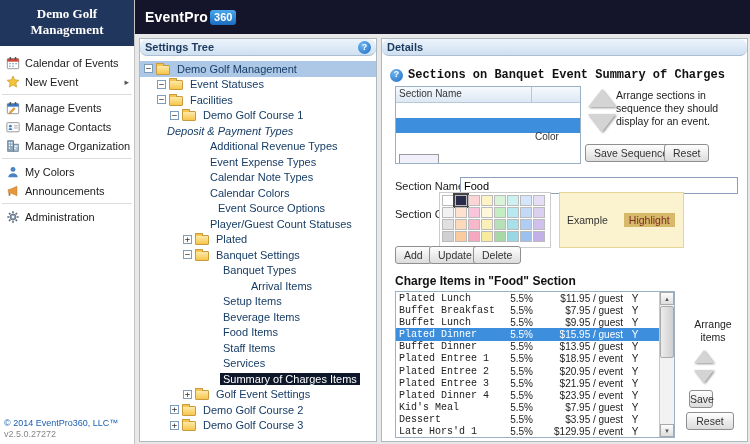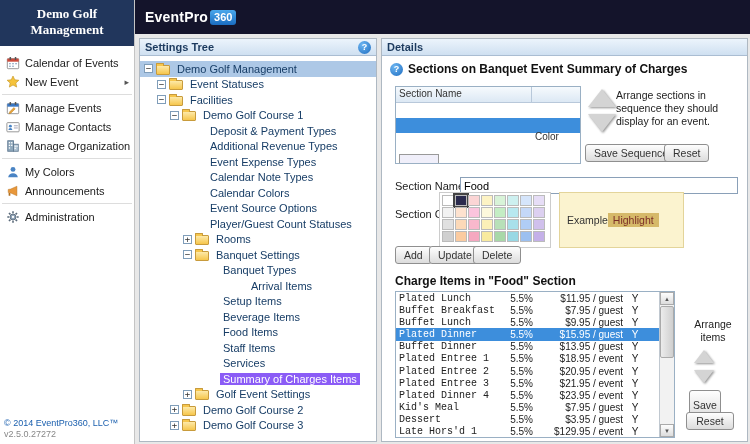--- a/index.html
+++ b/index.html
@@ -33,21 +33,21 @@
   .logo-badge{margin-left:2px;background:linear-gradient(#4aa8ec,#1a6cc0);color:#fff;
     font-size:11px;padding:1px 4px 2px;border-radius:3px;}
 
   
   .content{position:absolute;left:135px;top:34px;right:0;bottom:0;background:#e8e8e8;}
   .panel{position:absolute;background:#fff;border:1px solid #aeb8c2;}
   .tree-panel{left:4px;top:4px;width:238px;bottom:2px;}
   .details-panel{left:246px;top:4px;right:2px;bottom:2px;}
   .panel-header{height:17px;background:linear-gradient(#ecf4fc,#cfe0f1);
     border-bottom:1px solid #aabdd2;display:flex;align-items:center;padding:0 5px;
-    font-size:11px;font-weight:bold;color:#1c3a5e;}
+    font-size:11px;font-weight:bold;color:#1c3a5e;border-radius:7px;}
   .ph-spacer{flex:1;}
   .help{width:13px;height:13px;border-radius:50%;flex:none;
     background:radial-gradient(circle at 35% 30%,#6db6f2,#1d6cc0);
     color:#fff;font-size:9px;font-weight:bold;text-align:center;line-height:13px;
     display:inline-block;cursor:pointer;}
   .help::after{content:"?";}
 
   
   .tree{position:absolute;top:17px;left:0;right:0;bottom:0;overflow:hidden;padding-top:5px;}
   .tree-row{display:flex;align-items:center;height:15.5px;font-size:11px;color:#173d66;
@@ -56,25 +56,25 @@
   .toggle{width:9px;height:9px;border:1px solid #7f9db9;background:#fff;font-size:9px;
     line-height:7px;text-align:center;color:#333;margin-right:3px;flex:none;
     font-family:"DejaVu Sans Mono",monospace;cursor:pointer;}
   .tog-spacer{width:12px;flex:none;}
   .tog-spacer.leaf{width:24px;}
   .folder{width:14px;height:10px;background:linear-gradient(#fde9a8,#f6c64c);
     border:1px solid #c89b3c;border-radius:1px;position:relative;margin:2px 4px 0 0;flex:none;}
   .folder::before{content:"";position:absolute;top:-3px;left:-1px;width:6px;height:2px;
     background:#f6c64c;border:1px solid #c89b3c;border-bottom:none;border-radius:1px 1px 0 0;}
   .tree-label{padding:0 3px;}
-  .tree-label.sel{background:#8b5cf6;color:#fff;}
+  .tree-label.sel{background:#0f172a;color:#fff;}
 
   
   .details-body{position:absolute;top:17px;left:0;right:0;bottom:0;overflow:hidden;}
-  .sec-title-row{position:absolute;left:8px;top:6px;display:flex;align-items:center;gap:5px;}
+  .sec-title-row{position:absolute;left:8px;top:12px;display:flex;align-items:center;gap:5px;font-family:Liberation Mono, monospace;}
   .sec-title-row h2{font-size:12px;font-weight:bold;color:#111;}
 
   .sections-table{position:absolute;left:13px;top:30px;width:186px;height:78px;
     border:1px solid #9ab0c4;background:#fff;overflow:hidden;}
   .st-head{display:flex;height:16px;background:linear-gradient(#f6fafd,#dce8f4);
     border-bottom:1px solid #b8c8da;font-size:10px;color:#333;}
   .st-head .st-col-name{border-right:1px solid #b8c8da;}
   .st-col-name{width:136px;padding:1px 3px;overflow:hidden;white-space:nowrap;}
   .st-col-color{width:48px;padding:1px 3px;display:flex;align-items:center;margin-top:48px;}
   .st-row{display:flex;height:15px;font-size:10px;color:#222;cursor:pointer;flex-direction:column;}
@@ -101,21 +101,21 @@
   .sn-input{position:absolute;left:78px;top:121px;width:278px;height:17px;
     border:1px solid #8aa0b8;font-size:11px;padding:0 3px;font-family:inherit;}
   .sc-label{position:absolute;left:13px;top:152px;font-size:11px;color:#222;}
   .palette{position:absolute;left:57px;top:136px;width:112px;height:56px;
     background:#fff;border:1px solid #ccc;padding:2px;display:flex;flex-wrap:wrap;gap:1px;
     align-content:flex-start;}
   .pswatch{width:12px;height:11px;border:1px solid #bbb;cursor:pointer;}
   .pswatch.sel{outline:2px solid #444;}
   .example-box{position:absolute;left:177px;top:136px;width:125px;height:56px;
     background:#fbf3cf;border:1px solid #e3d49a;display:flex;align-items:center;
-    gap:0;padding:0 7px;font-size:10.5px;}
+    gap:16px;padding:0 7px;font-size:10.5px;}
   .example-label{color:#333;}
   .highlight-chip{background:#d6b969;color:#7b2d26;padding:1px 5px;}
 
   .add-btn{left:13px;top:190px;}
   .update-btn{left:47px;top:190px;}
   .delete-btn{left:91px;top:190px;}
 
   .charge-title{position:absolute;left:13px;top:218px;font-size:12px;font-weight:bold;color:#111;}
   .charge-list{position:absolute;left:13px;top:235px;width:280px;height:147px;
     border:1px solid #9ab0c4;background:#fff;display:flex;overflow:hidden;}
@@ -137,21 +137,21 @@
   .sb-thumb{position:absolute;left:0;top:14px;width:14px;height:52px;
     background:linear-gradient(90deg,#ececec,#cfcfcf);border:1px solid #aaa;
     border-radius:2px;cursor:grab;}
 
   .arrange-items-note{position:absolute;left:300px;top:262px;width:62px;
     text-align:center;font-size:10.5px;color:#222;line-height:13px;}
   .arrow-up.small{left:312px;top:294px;border-left:10px solid transparent;
     border-right:10px solid transparent;border-bottom:13px solid #d4d4d4;}
   .arrow-down.small{left:312px;top:314px;border-left:10px solid transparent;
     border-right:10px solid transparent;border-top:13px solid #d4d4d4;}
-  .save-items{left:307px;top:334px;width:32px;text-align:center;padding:8px 0;}
+  .save-items{left:307px;top:334px;width:24px;text-align:center;padding:2px 0;}
   .reset-items{left:304px;top:356px;width:48px;text-align:center;padding:2px 0;}
 </style>
 </head>
 <body>
 
 <div class="app">
 
   <aside class="sidebar">
     <div class="sidebar-header">Demo Golf Management</div>
     <nav class="menu" id="menu">
@@ -293,52 +293,52 @@
           <div class="tree-row" style="padding-left: 17px;">
             <span class="toggle">−</span>
             <span class="folder"></span>
             <span class="tree-label">Facilities</span>
           </div>
           <div class="tree-row" style="padding-left: 30px;">
             <span class="toggle">−</span>
             <span class="folder"></span>
             <span class="tree-label">Demo Golf Course 1</span>
           </div>
-          <div class="tree-row" style="padding-left: 43px;">
+          <div class="tree-row" style=" font-style: italic;">
             <span class="tog-spacer leaf"></span>
             <span class="tree-label">Deposit &amp; Payment Types</span>
           </div>
           <div class="tree-row" style="padding-left: 43px;">
             <span class="tog-spacer leaf"></span>
             <span class="tree-label">Additional Revenue Types</span>
           </div>
           <div class="tree-row" style="padding-left: 43px;">
             <span class="tog-spacer leaf"></span>
             <span class="tree-label">Event Expense Types</span>
           </div>
           <div class="tree-row" style="padding-left: 43px;">
             <span class="tog-spacer leaf"></span>
             <span class="tree-label">Calendar Note Types</span>
           </div>
           <div class="tree-row" style="padding-left: 43px;">
             <span class="tog-spacer leaf"></span>
             <span class="tree-label">Calendar Colors</span>
           </div>
-          <div class="tree-row" style="padding-left: 43px;">
+          <div class="tree-row" style="padding-left: 43px; margin-left: 8px;">
             <span class="tog-spacer leaf"></span>
             <span class="tree-label">Event Source Options</span>
           </div>
           <div class="tree-row" style="padding-left: 43px;">
             <span class="tog-spacer leaf"></span>
             <span class="tree-label">Player/Guest Count Statuses</span>
           </div>
           <div class="tree-row" style="padding-left: 43px;">
             <span class="toggle">+</span>
             <span class="folder"></span>
-            <span class="tree-label">Rooms</span>
+            <span class="tree-label">Plated</span>
           </div>
           <div class="tree-row" style="padding-left: 43px;">
             <span class="toggle">−</span>
             <span class="folder"></span>
             <span class="tree-label">Banquet Settings</span>
           </div>
           <div class="tree-row" style="padding-left: 56px;">
             <span class="tog-spacer leaf"></span>
             <span class="tree-label">Banquet Types</span>
           </div>

